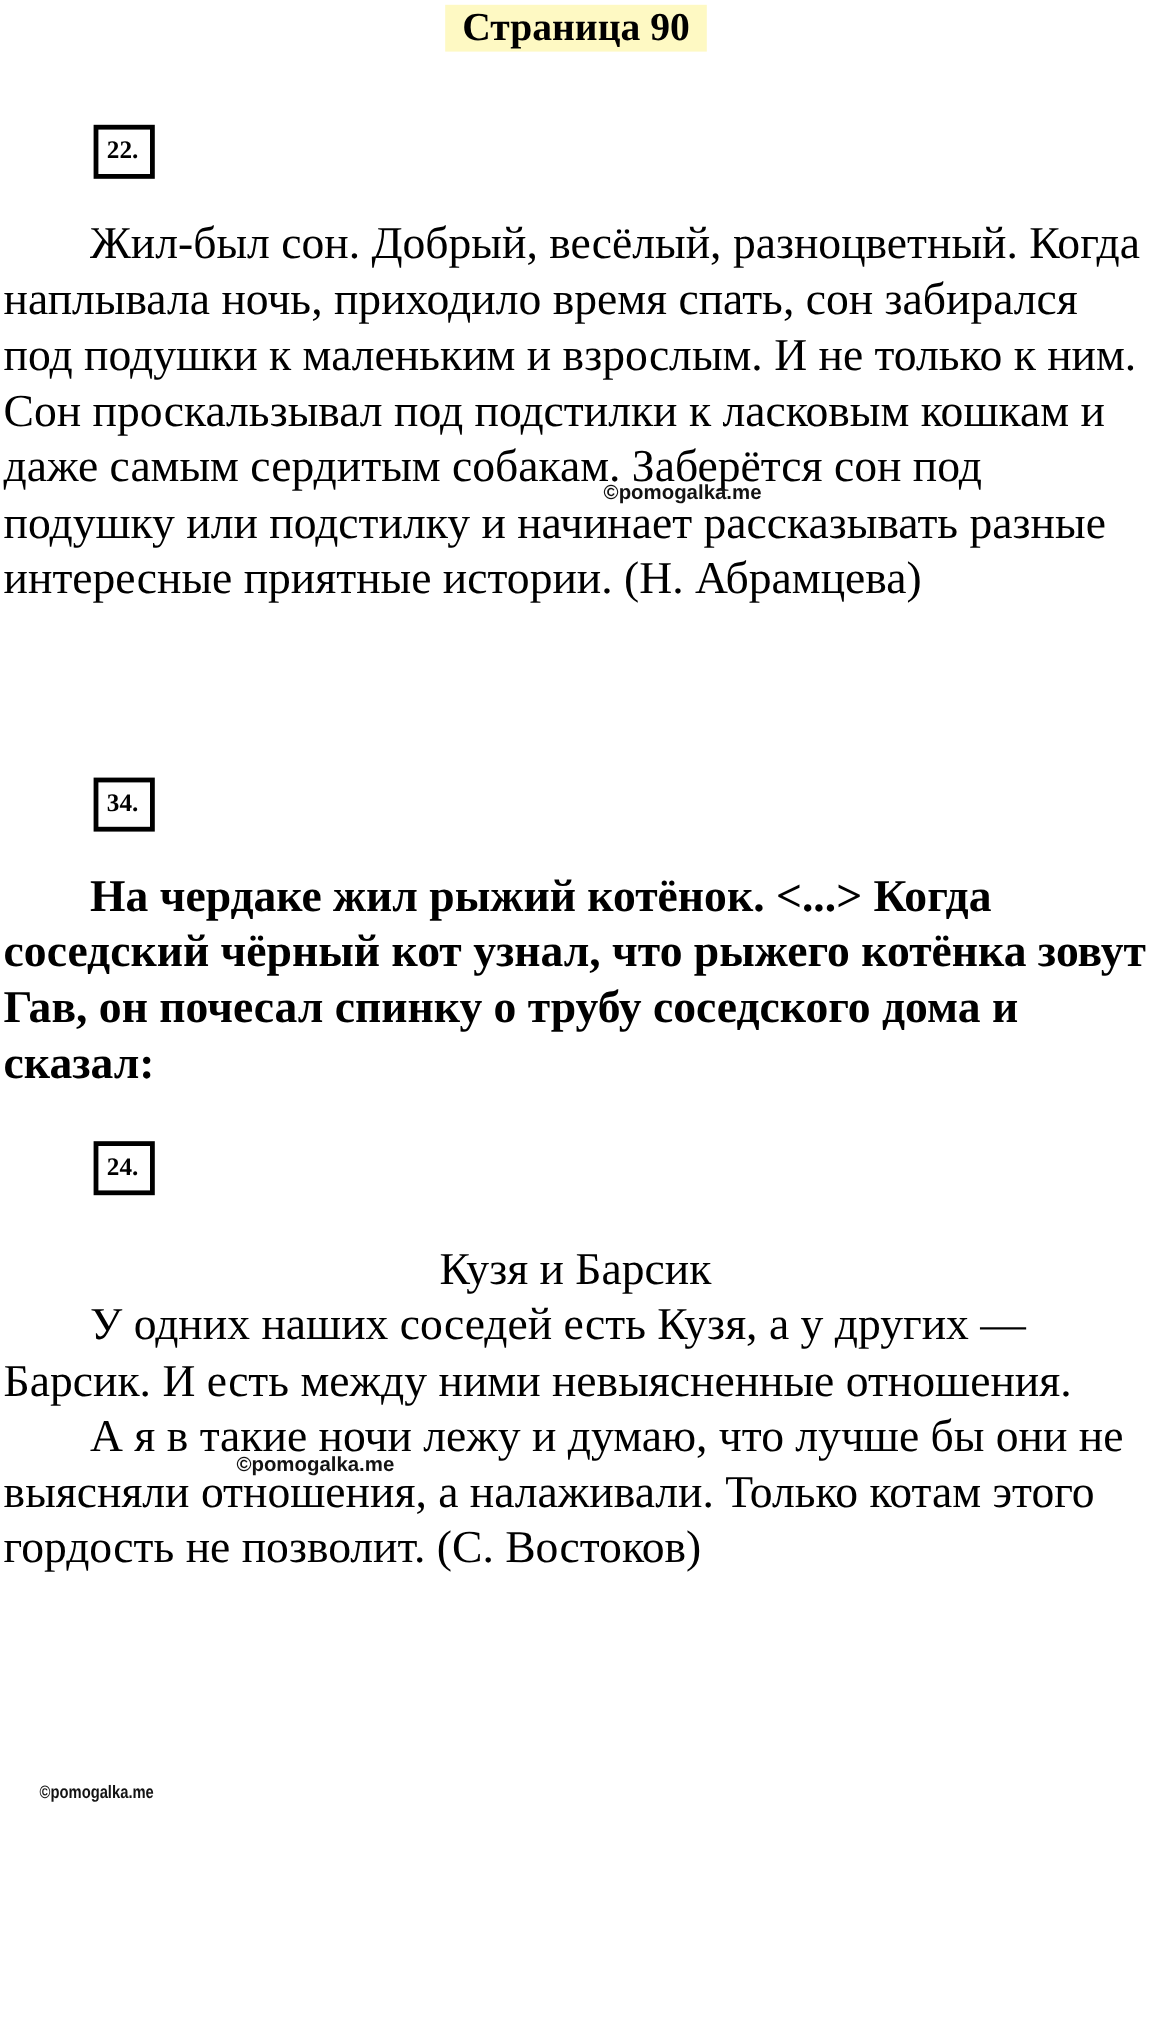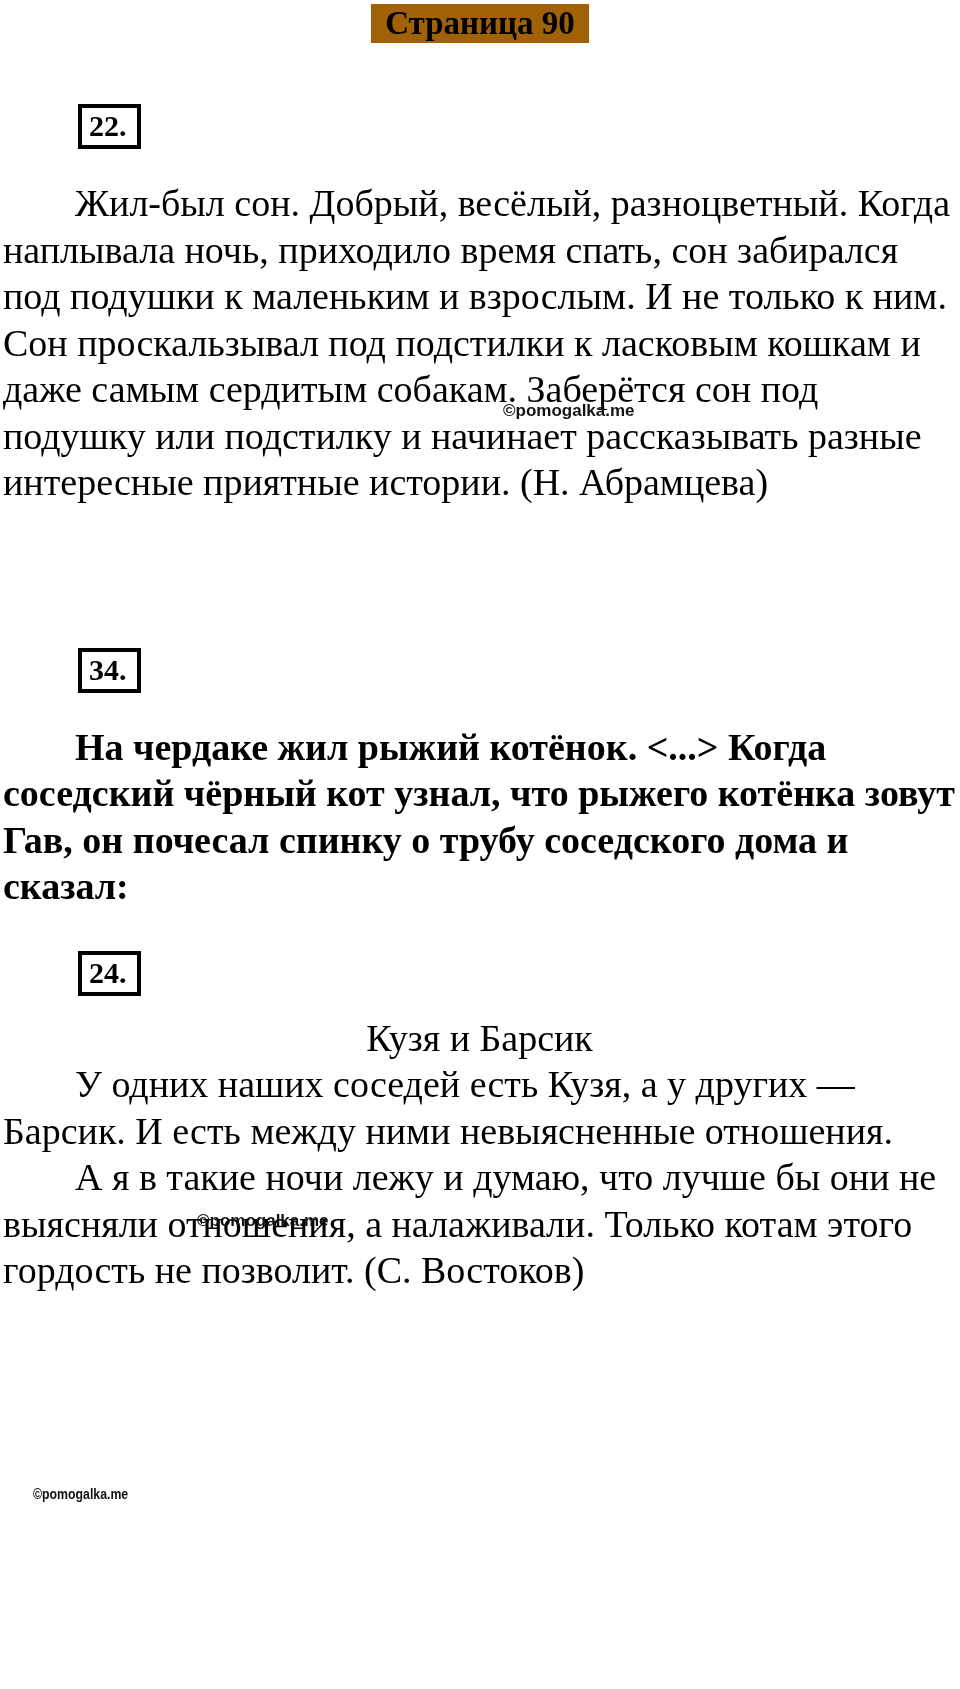--- a/index.html
+++ b/index.html
@@ -15,30 +15,30 @@
   .page { position: relative; width: 960px; height: 1689px; }
 
   .page-title {
     margin: 2px 0 0 0;
     text-align: center;
     font-size: 33px;
     font-weight: bold;
     line-height: 42px;
   }
   .page-title .hl {
-    background: #a16207;
+    background: #fef9c3;
     padding: 1px 14px 2px 14px;
   }
 
   .ex-num {
     display: inline-block;
     margin-left: 78px;
     border: 4px solid #000;
     font-weight: bold;
-    font-size: 30px;
+    font-size: 21px;
     line-height: 33px;
     padding: 1px 10px 3px 7px;
   }
   .ex22 { margin-top: 60px; }
   .ex23 { margin-top: 142px; }
   .ex24 { margin-top: 41px; }
 
   .body-text {
     font-size: 38px;
     line-height: 46.5px;
@@ -47,21 +47,21 @@
     box-sizing: border-box;
     margin-top: 30px;
   }
   .body-text p { margin: 0; text-indent: 72px; }
   .story-title {
     text-align: center;
     text-indent: 0 !important;
   }
   .mt-ex22 { margin-top: 31px; }
   .mt-ex23 { margin-top: 31px; font-weight: bold; }
-  .mt-ex24 { margin-top: 19px; }
+  .mt-ex24 { margin-top: 39px; }
 
   .wm {
     position: absolute;
     font-family: "Liberation Sans", sans-serif;
     font-weight: bold;
     color: #131313;
     white-space: nowrap;
   }
   .wm1 { left: 503px; top: 399px; font-size: 17px; }
   .wm2 { left: 197px; top: 1209px; font-size: 17px; }

